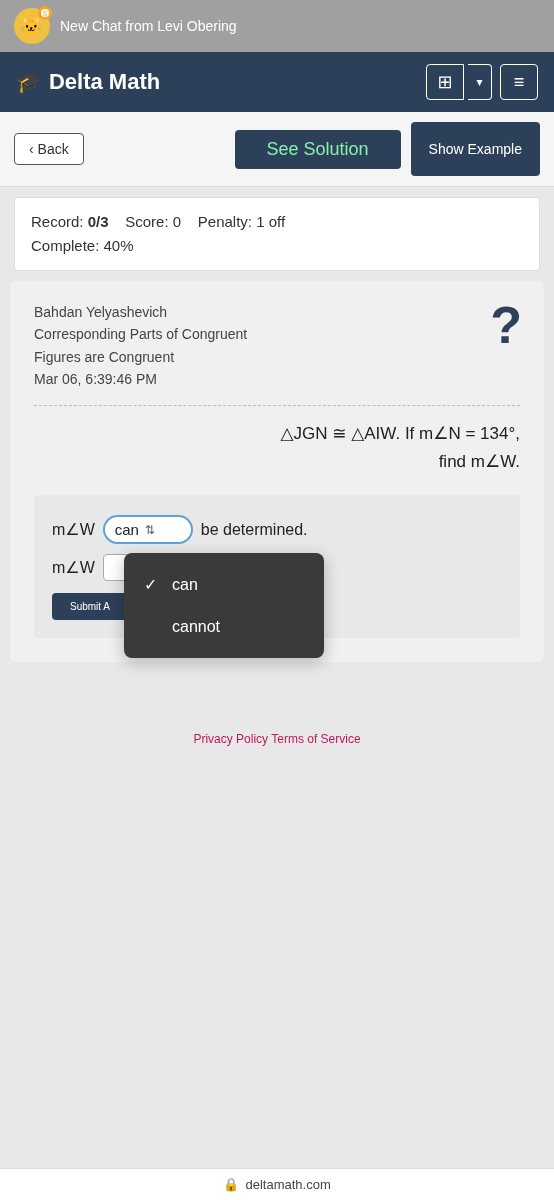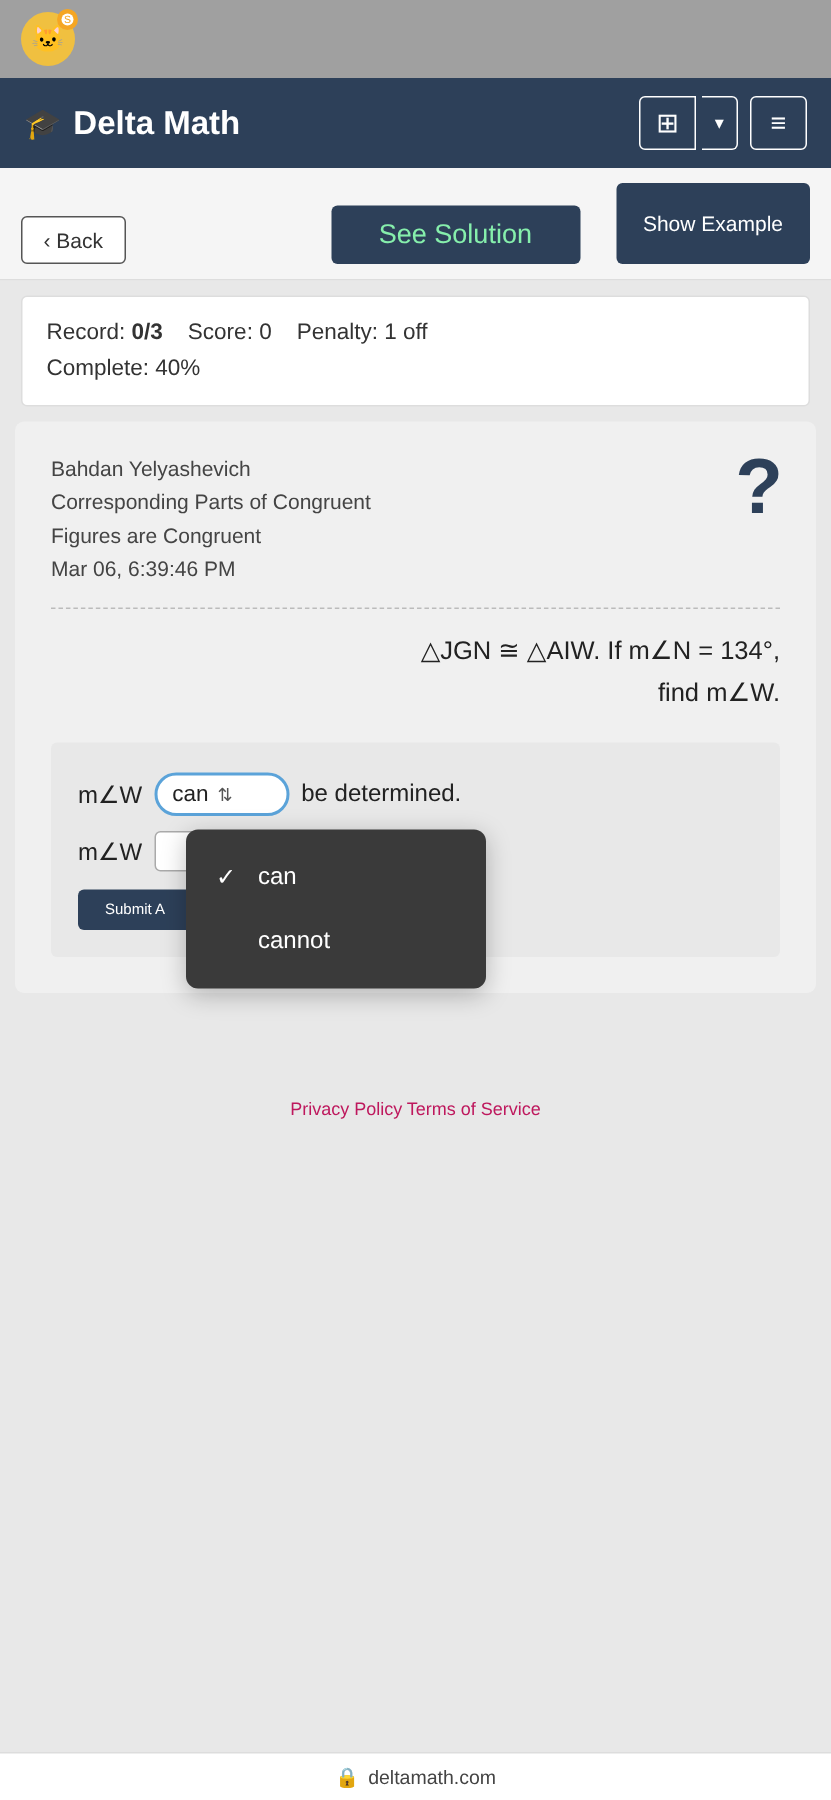--- a/index.html
+++ b/index.html
@@ -100,23 +100,23 @@
       font-size: 12px;
     }
     .header-btn-calc {
       border-radius: 4px 0 0 4px;
     }
 
     
     .toolbar {
       background: #f5f5f5;
       display: flex;
-      align-items: flex-end;
+      align-items: center;
       padding: 10px 14px;
-      gap: 24px;
+      gap: 10px;
       border-bottom: 1px solid #ddd;
     }
     .back-btn {
       border: 1.5px solid #555;
       background: #fff;
       color: #333;
       border-radius: 4px;
       padding: 7px 14px;
       font-size: 14px;
       cursor: pointer;
@@ -311,20 +311,21 @@
 <div class="notification-bar">
   <div class="notification-avatar">
     <span>🐱</span>
     <div class="notification-badge">
       <svg viewBox="0 0 10 10" fill="#fff">
           <circle cx="5" cy="5" r="4"></circle>
           <text x="5" y="7.5" text-anchor="middle" font-size="7" fill="#f5a623">S</text>
         </svg>
     </div>
   </div>
+  <span class="notification-text">New Chat from Levi Obering</span>
 </div>
 
 <div class="header">
   <div class="logo-area">
     <span class="logo-icon">🎓</span>
     <span>Delta Math</span>
   </div>
   <div class="header-right">
     <button class="header-btn header-btn-calc">⊞</button>
     <button class="header-btn header-btn-small">▾</button>

